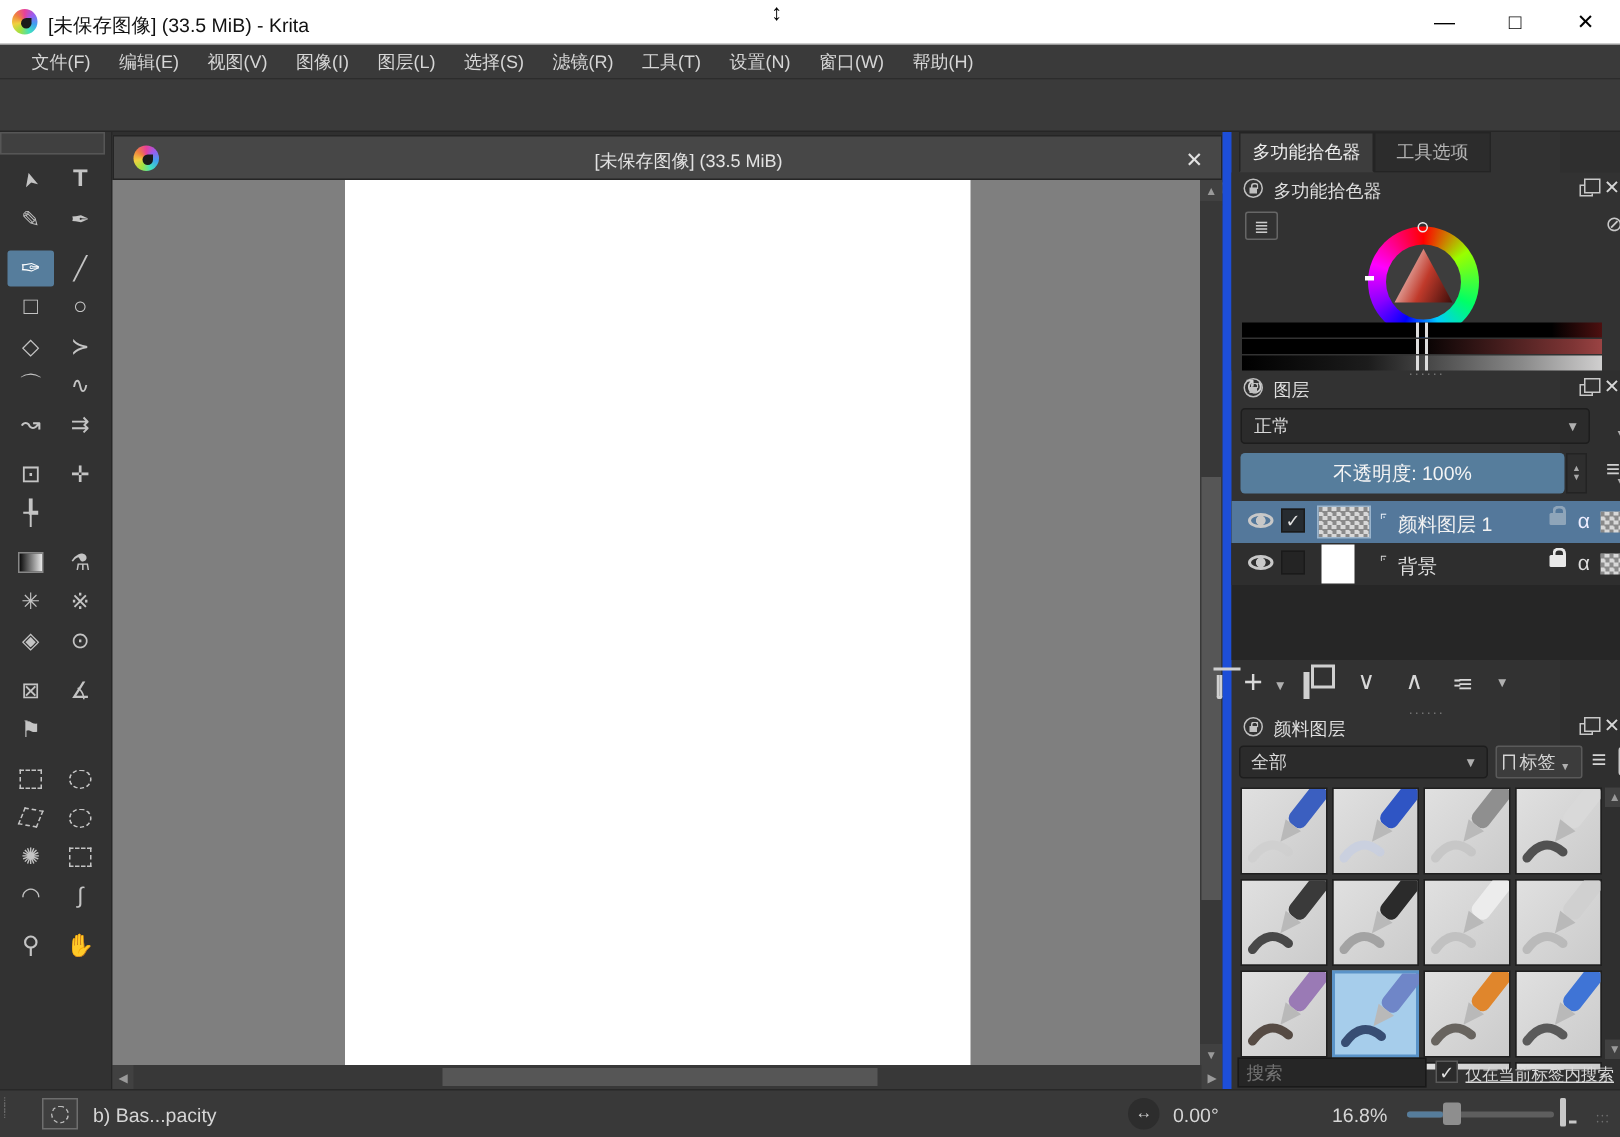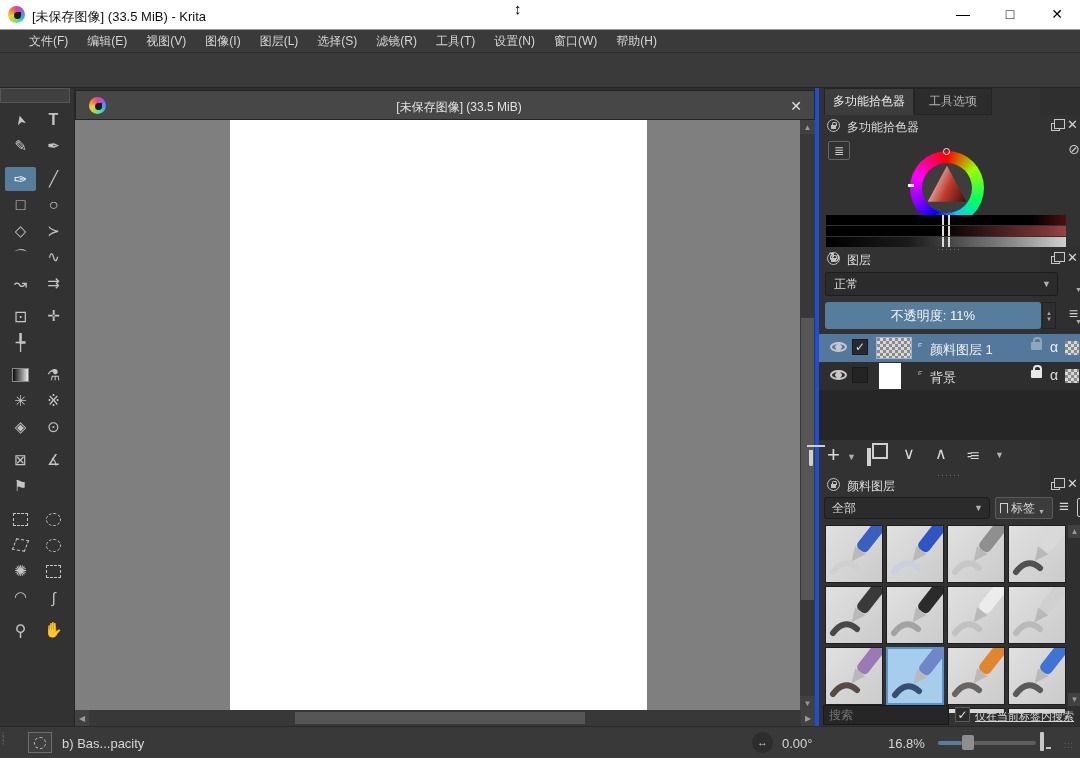--- a/index.html
+++ b/index.html
@@ -11,21 +11,21 @@
   
   #titlebar { left:0; top:0; width:1080px; height:30px; background:#ffffff; border-bottom:1px solid #9a9a9a; color:#000; }
   #titlebar .title { position:absolute; left:32px; top:8px; font-size:13px; color:#111; }
   .krita-logo { position:absolute; width:17px; height:17px; border-radius:50%;
     background:conic-gradient(#e8409a,#9a5cf0,#40a0f0,#40e0c0,#a0e040,#f0d040,#f08040,#e8409a); }
   .krita-logo::after{ content:''; position:absolute; left:6px; top:6px; width:7px; height:7px; background:#1a1a1a; border-radius:50% 0 50% 50%; }
   .winbtn { position:absolute; top:0; width:46px; height:29px; text-align:center; line-height:29px; font-size:14px; color:#000; }
   #cursor-arrow { position:absolute; left:514px; top:0; font-size:15px; color:#000; font-weight:bold; }
 
   
-  #menubar { left:0; top:30px; width:1080px; height:23px; background:#3a3a3a; border-bottom:1px solid #2c2c2c; display:flex; align-items:center; padding-left:20px; gap:1px; }
+  #menubar { left:0; top:30px; width:1080px; height:23px; background:#3a3a3a; border-bottom:1px solid #2c2c2c; display:flex; align-items:center; padding-left:12px; gap:1px; }
   #menubar span { color:#d6d6d6; padding:2px 9px; font-size:12px; }
   #toolbar { left:0; top:53px; width:1080px; height:35px; background:#3a3a3a; border-bottom:1px solid #262626; }
   .tbtn { position:absolute; top:58px; height:26px; display:flex; align-items:center; justify-content:center; color:#cfcfcf; border-radius:2px; }
   .glyph { color:#cfcfcf; }
   .caret { color:#b0b0b0; font-size:9px; }
   .checker { background-image:conic-gradient(#c8c8c8 25%, #6e6e6e 0 50%, #c8c8c8 0 75%, #6e6e6e 0); background-size:10px 10px; }
   .checker-sm { background-image:conic-gradient(#d8d8d8 25%, #8a8a8a 0 50%, #d8d8d8 0 75%, #8a8a8a 0); background-size:6px 6px; }
   .slider-box { position:absolute; top:59px; height:25px; border-radius:3px; font-size:12px; color:#f2f2f2; overflow:hidden; }
   .spin { position:absolute; top:59px; width:14px; height:25px; background:#2e2e2e; border:1px solid #232323; display:flex; flex-direction:column; align-items:center; justify-content:center; color:#a8a8a8; font-size:6px; line-height:6px; }
   .dropdown { background:#2b2b2b; border:1px solid #1d1d1d; border-radius:3px; color:#d8d8d8; display:flex; align-items:center; }
@@ -44,21 +44,21 @@
   
   #subwin-title { left:75px; top:90px; width:740px; height:30px; background:#474747; border:1px solid #252525; color:#e2e2e2; }
   #subwin-title .t { position:absolute; width:100%; text-align:center; top:8px; font-size:12px;padding-left:28px; }
   #viewport { left:75px; top:120px; width:725px; height:590px; background:#7f7f7f; overflow:hidden; }
   #page { position:absolute; left:155px; top:0; width:417px; height:590px; background:#ffffff; }
   .sb { background:#383838; }
   .sb-thumb { position:absolute; background:#565656; }
   .sb-btn { position:absolute; background:#414141; color:#9a9a9a; font-size:8px; display:flex; align-items:center; justify-content:center; }
 
   
-  #dockers { left:815px; top:88px; width:225px; height:638px; background:#323232; border-left:4px solid #1d4ed8; }
+  #dockers { left:815px; top:88px; width:225px; height:638px; background:#323232; border-left:6px solid #1d4ed8; }
   .dtab { position:absolute; top:0; height:27px; display:flex; align-items:center; justify-content:center; font-size:12px; border:1px solid #242424; }
   .dtab.on { background:#3d3d3d; color:#ececec; border-bottom-color:#3d3d3d; }
   .dtab.off { background:#2c2c2c; color:#b4b4b4; }
   .phead { position:absolute; height:18px; color:#dedede; font-size:12px; }
   .hlock { position:absolute; width:13px; height:13px; border:1px solid #c0c0c0; border-radius:50%; }
   .hlock::after { content:''; position:absolute; left:3px; top:5px; width:5px; height:4px; background:#c0c0c0; }
   .hlock::before { content:''; position:absolute; left:4px; top:2px; width:3px; height:3px; border:1px solid #c0c0c0; border-bottom:none; border-radius:2px 2px 0 0; }
   .float-ic { position:absolute; width:9px; height:8px; border:1px solid #c8c8c8; }
   .float-ic::after { content:''; position:absolute; left:2px; top:-5px; width:9px; height:8px; border:1px solid #c8c8c8; background:#323232; }
   .close-ic { position:absolute; color:#d8d8d8; font-size:13px; }
@@ -385,21 +385,21 @@
       <span class="float-ic" style="right:24px;top:6px;"></span>
       <span class="close-ic" style="right:6px;top:0;">✕</span>
 
       <div class="dropdown abs" style="left:6px;top:22px;width:233px;height:24px;padding-left:8px;">
         <span>正常</span>
           <span class="caret">▼</span>
       </div>
       <div class="abs" style="right:5px;top:24px;"><span class="funnel"></span><span class="caret abs" style="right:-3px;top:12px;font-size:7px;">▼</span></div>
 
       <div class="abs" style="left:6px;top:52px;width:216px;height:27px;background:#567d9c;border-radius:3px;text-align:center;line-height:27px;color:#f4f4f4;font-size:13px;">
-        <span>不透明度: 11%</span>
+        <span>不透明度: 100%</span>
       </div>
       <div class="spin" style="left:223px;top:52px;height:27px;position:absolute;">
           <span>▲</span>
           <span>▼</span>
         </div>
       <div class="abs" style="right:6px;top:55px;color:#d0d0d0;font-size:16px;">≡<span class="caret abs" style="right:-4px;top:13px;font-size:7px;">▼</span></div>
 
       <div class="abs" style="left:0;top:84px;width:265px;height:106px;background:#262626;">
         <div class="lrow" style="top:0;background:#54789b;">
           <span class="eye" style="position:absolute;left:11px;top:8px;"></span>

